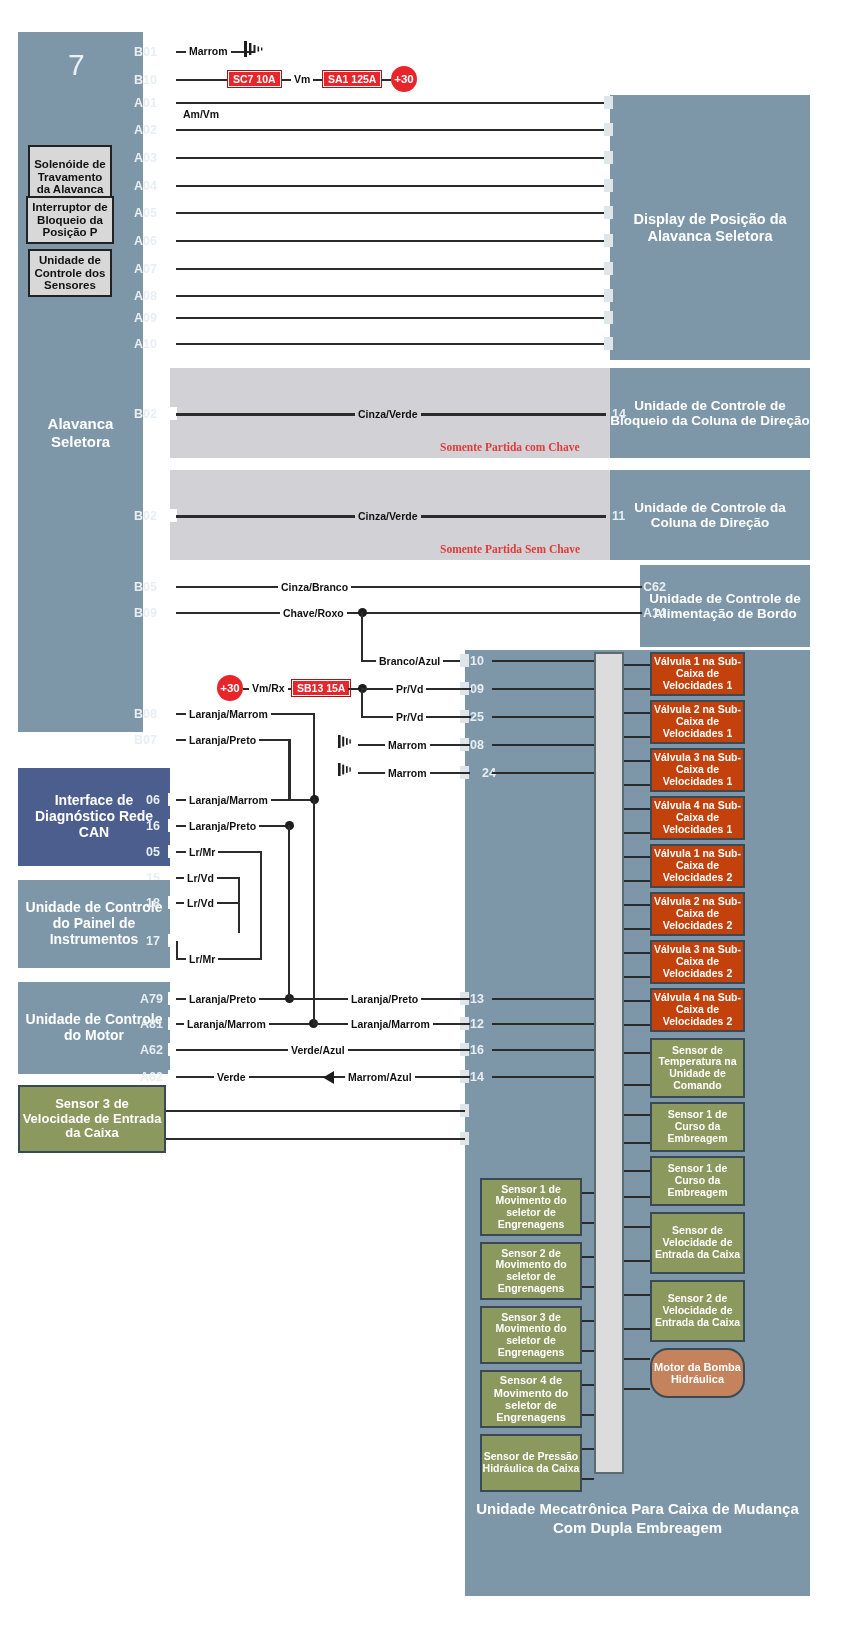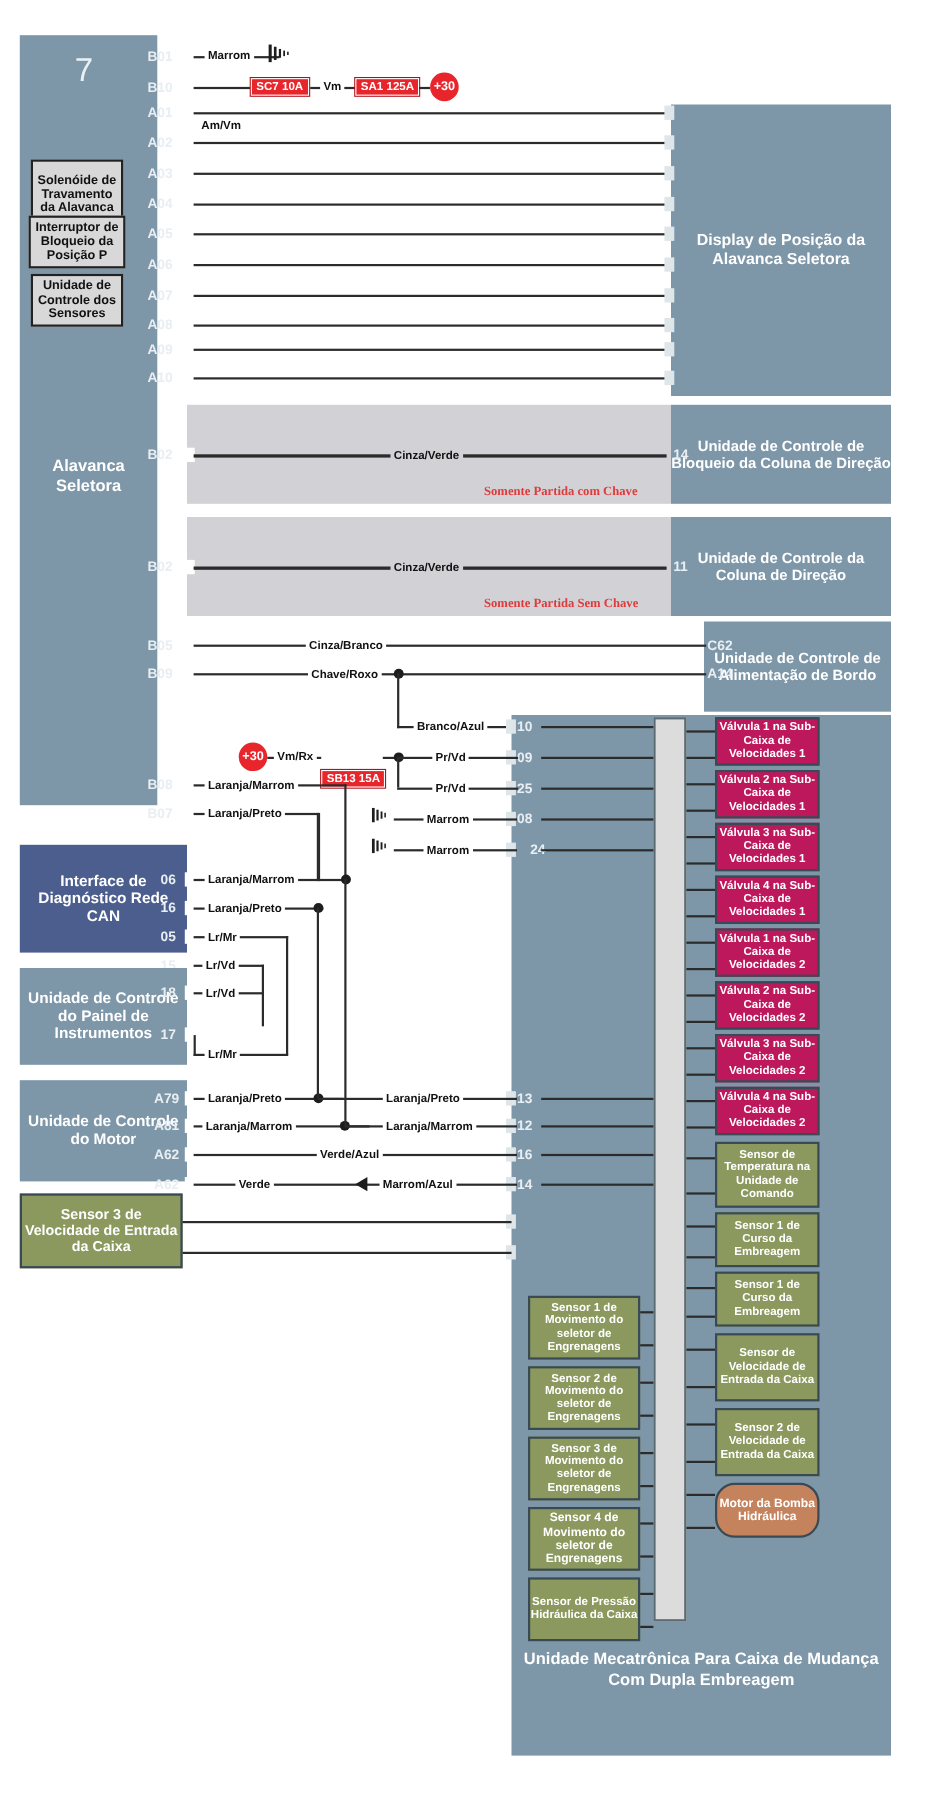--- a/index.html
+++ b/index.html
@@ -8,21 +8,21 @@
 
   .abs{position:absolute;box-sizing:border-box;}
 
   
   .blk{position:absolute;box-sizing:border-box;display:flex;align-items:center;justify-content:center;
        text-align:center;color:#ffffff;font-weight:bold;line-height:1.12;}
 
   .blue-grey{background:#7d97a8;}
   .navy{background:#4b5e8e;}
   .olive{background:#8b985e;border:2px solid #3a4a55;}
-  .brown{background:#be185d;border:2px solid #3a4a55;}
+  .brown{background:#c2410c;border:2px solid #3a4a55;}
   .copper{background:#c4835c;border:2px solid #3a4a55;}
   .lightgrey{background:#d2d2d6;}
 
   .sublabel{position:absolute;box-sizing:border-box;background:#d8d8d8;border:2px solid #222;
             color:#111;font-weight:bold;font-size:11.5px;line-height:1.12;text-align:center;
             display:flex;align-items:center;justify-content:center;}
 
   
   .wire{position:absolute;background:#2b2b2b;}
   .wh{height:2px;}
@@ -242,21 +242,21 @@
 
     <div class="conn-tab" style="left:460px;top:1104px;width:9px;height:13px;"></div>
     <div class="wire wh" style="left:165px;top:1110px;width:300px;"></div>
     <div class="conn-tab" style="left:460px;top:1132px;width:9px;height:13px;"></div>
     <div class="wire wh" style="left:165px;top:1138px;width:300px;"></div>
   </div>
 
   <div class="plus30" style="left:230px;top:688px;">+30</div>
   <div class="wire wh" style="left:243px;top:688px;width:49px;"></div>
   <div class="wirelbl" style="left:249px;top:688px;">Vm/Rx</div>
-  <div class="fuse" style="left:292px;top:708px;">SB13 15A</div>
+  <div class="fuse" style="left:292px;top:688px;">SB13 15A</div>
   <div class="wire wh" style="left:348px;top:688px;width:18px;"></div>
   <div class="dot" style="left:358px;top:684px;"></div>
   <div class="wire wh" style="left:361px;top:688px;width:110px;"></div>
   <div class="wirelbl" style="left:393px;top:689px;">Pr/Vd</div>
   <div class="wire wv" style="left:361px;top:688px;height:28px;"></div>
   <div class="wire wh" style="left:361px;top:716px;width:110px;"></div>
   <div class="wirelbl" style="left:393px;top:717px;">Pr/Vd</div>
 
   <div class="gnd" style="left:338px;top:744px;">
     <svg width="22" height="18" viewBox="0 0 22 18">

